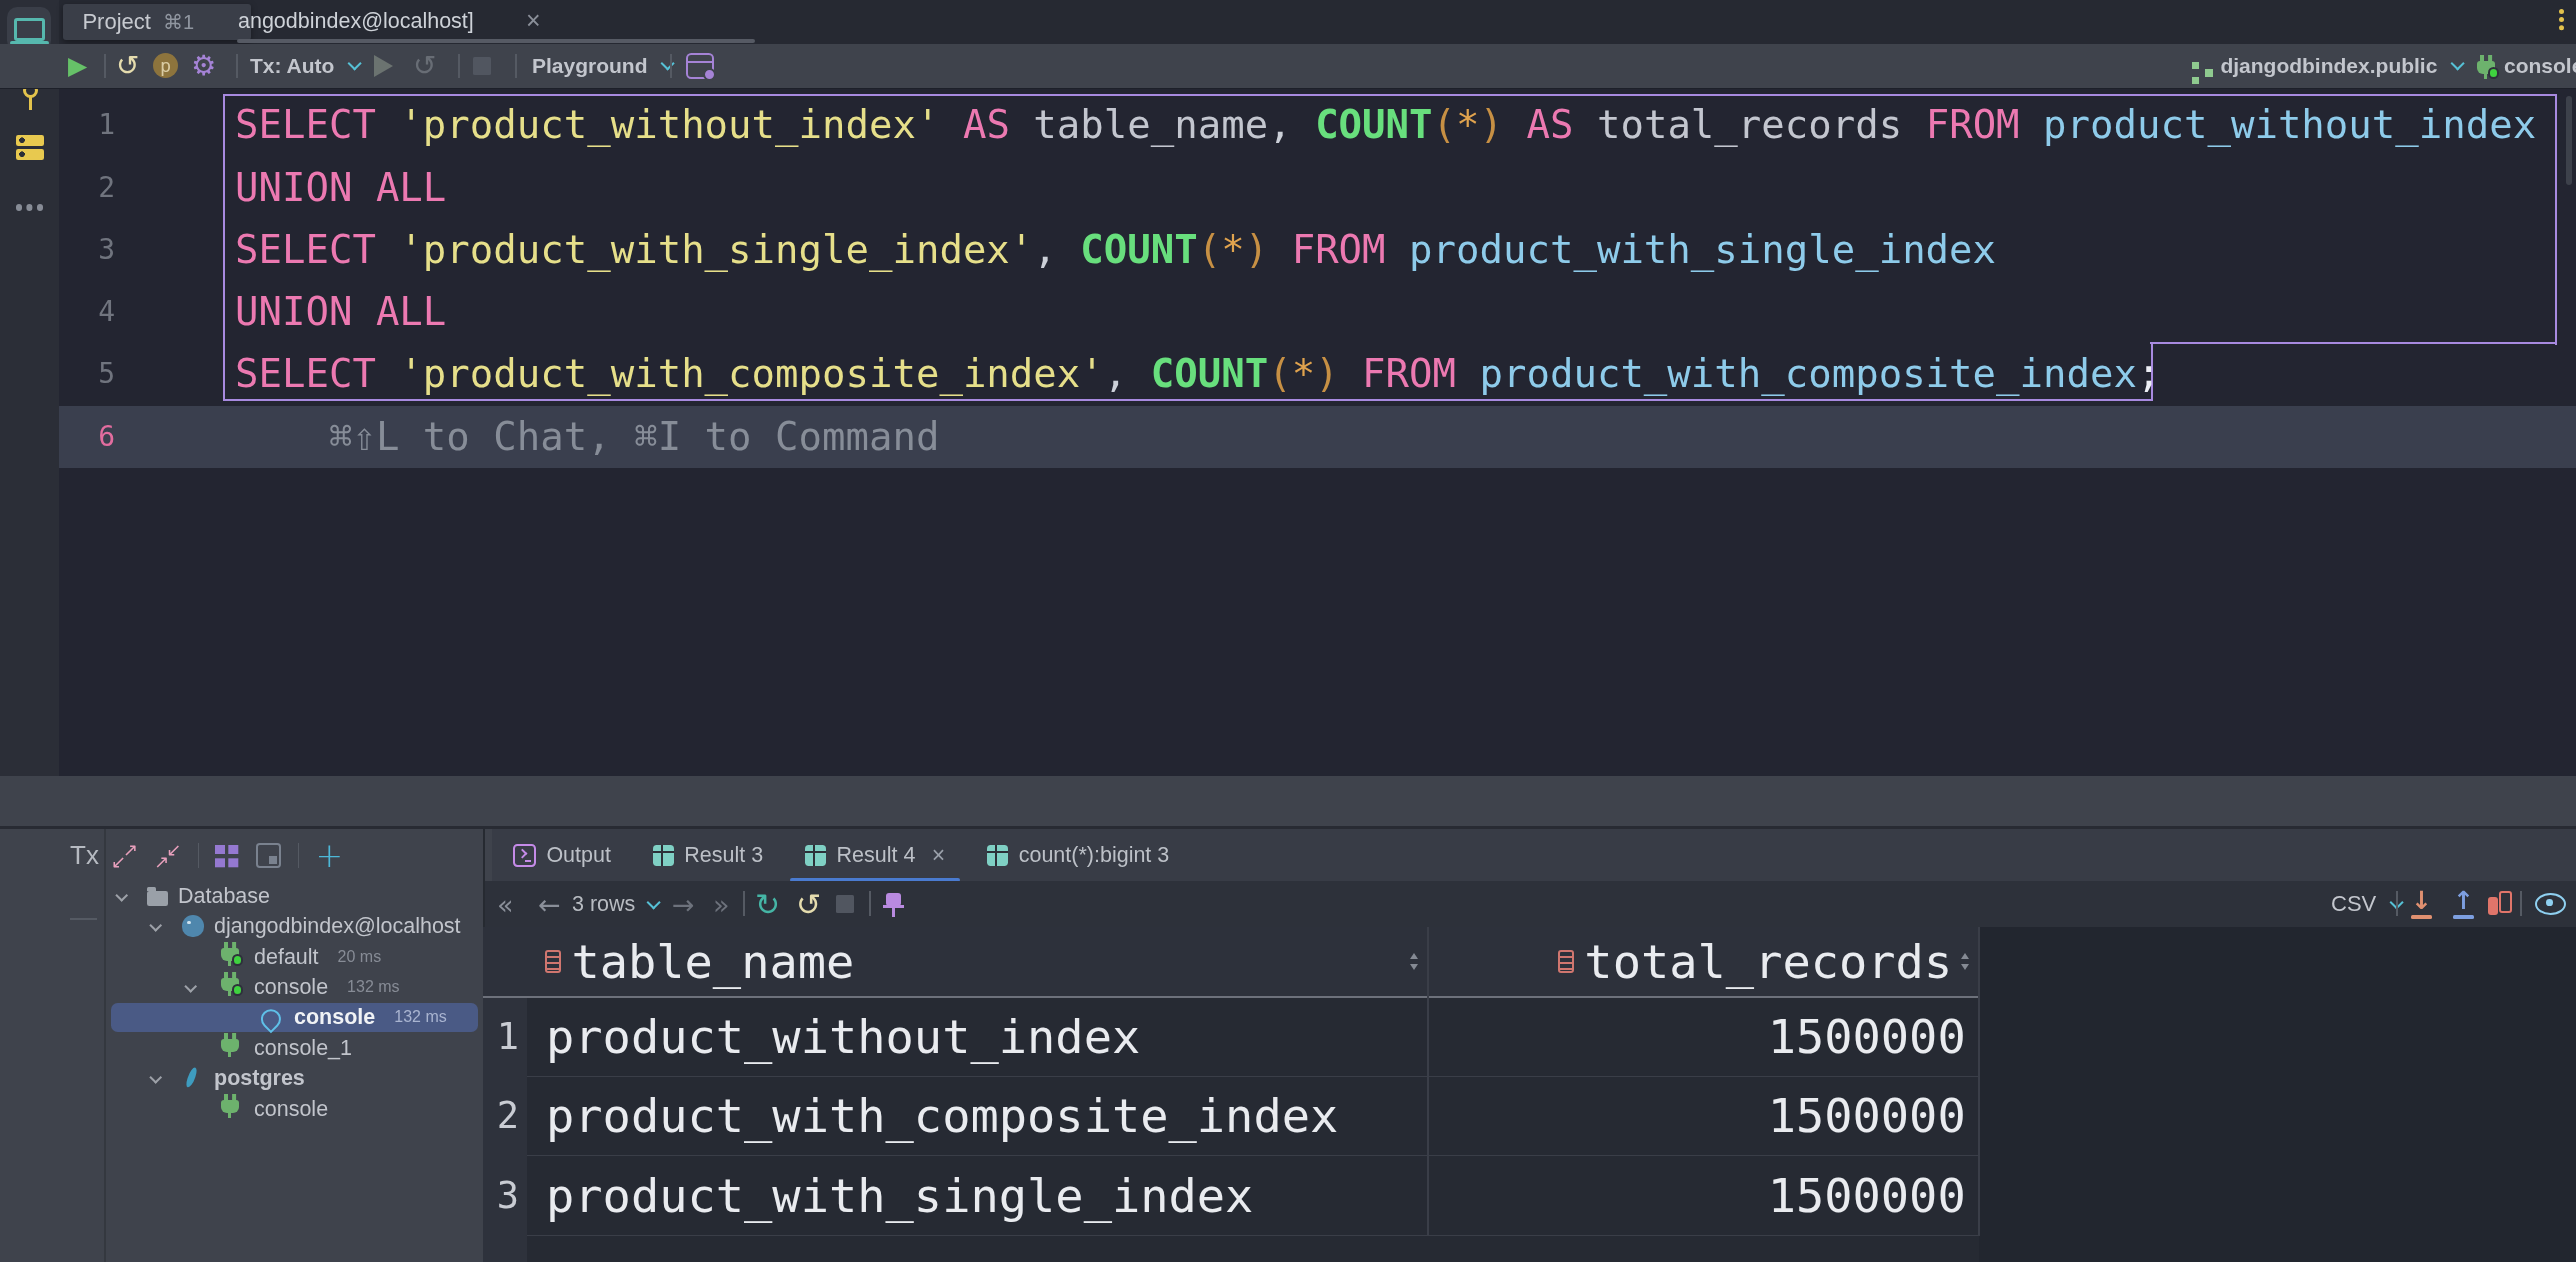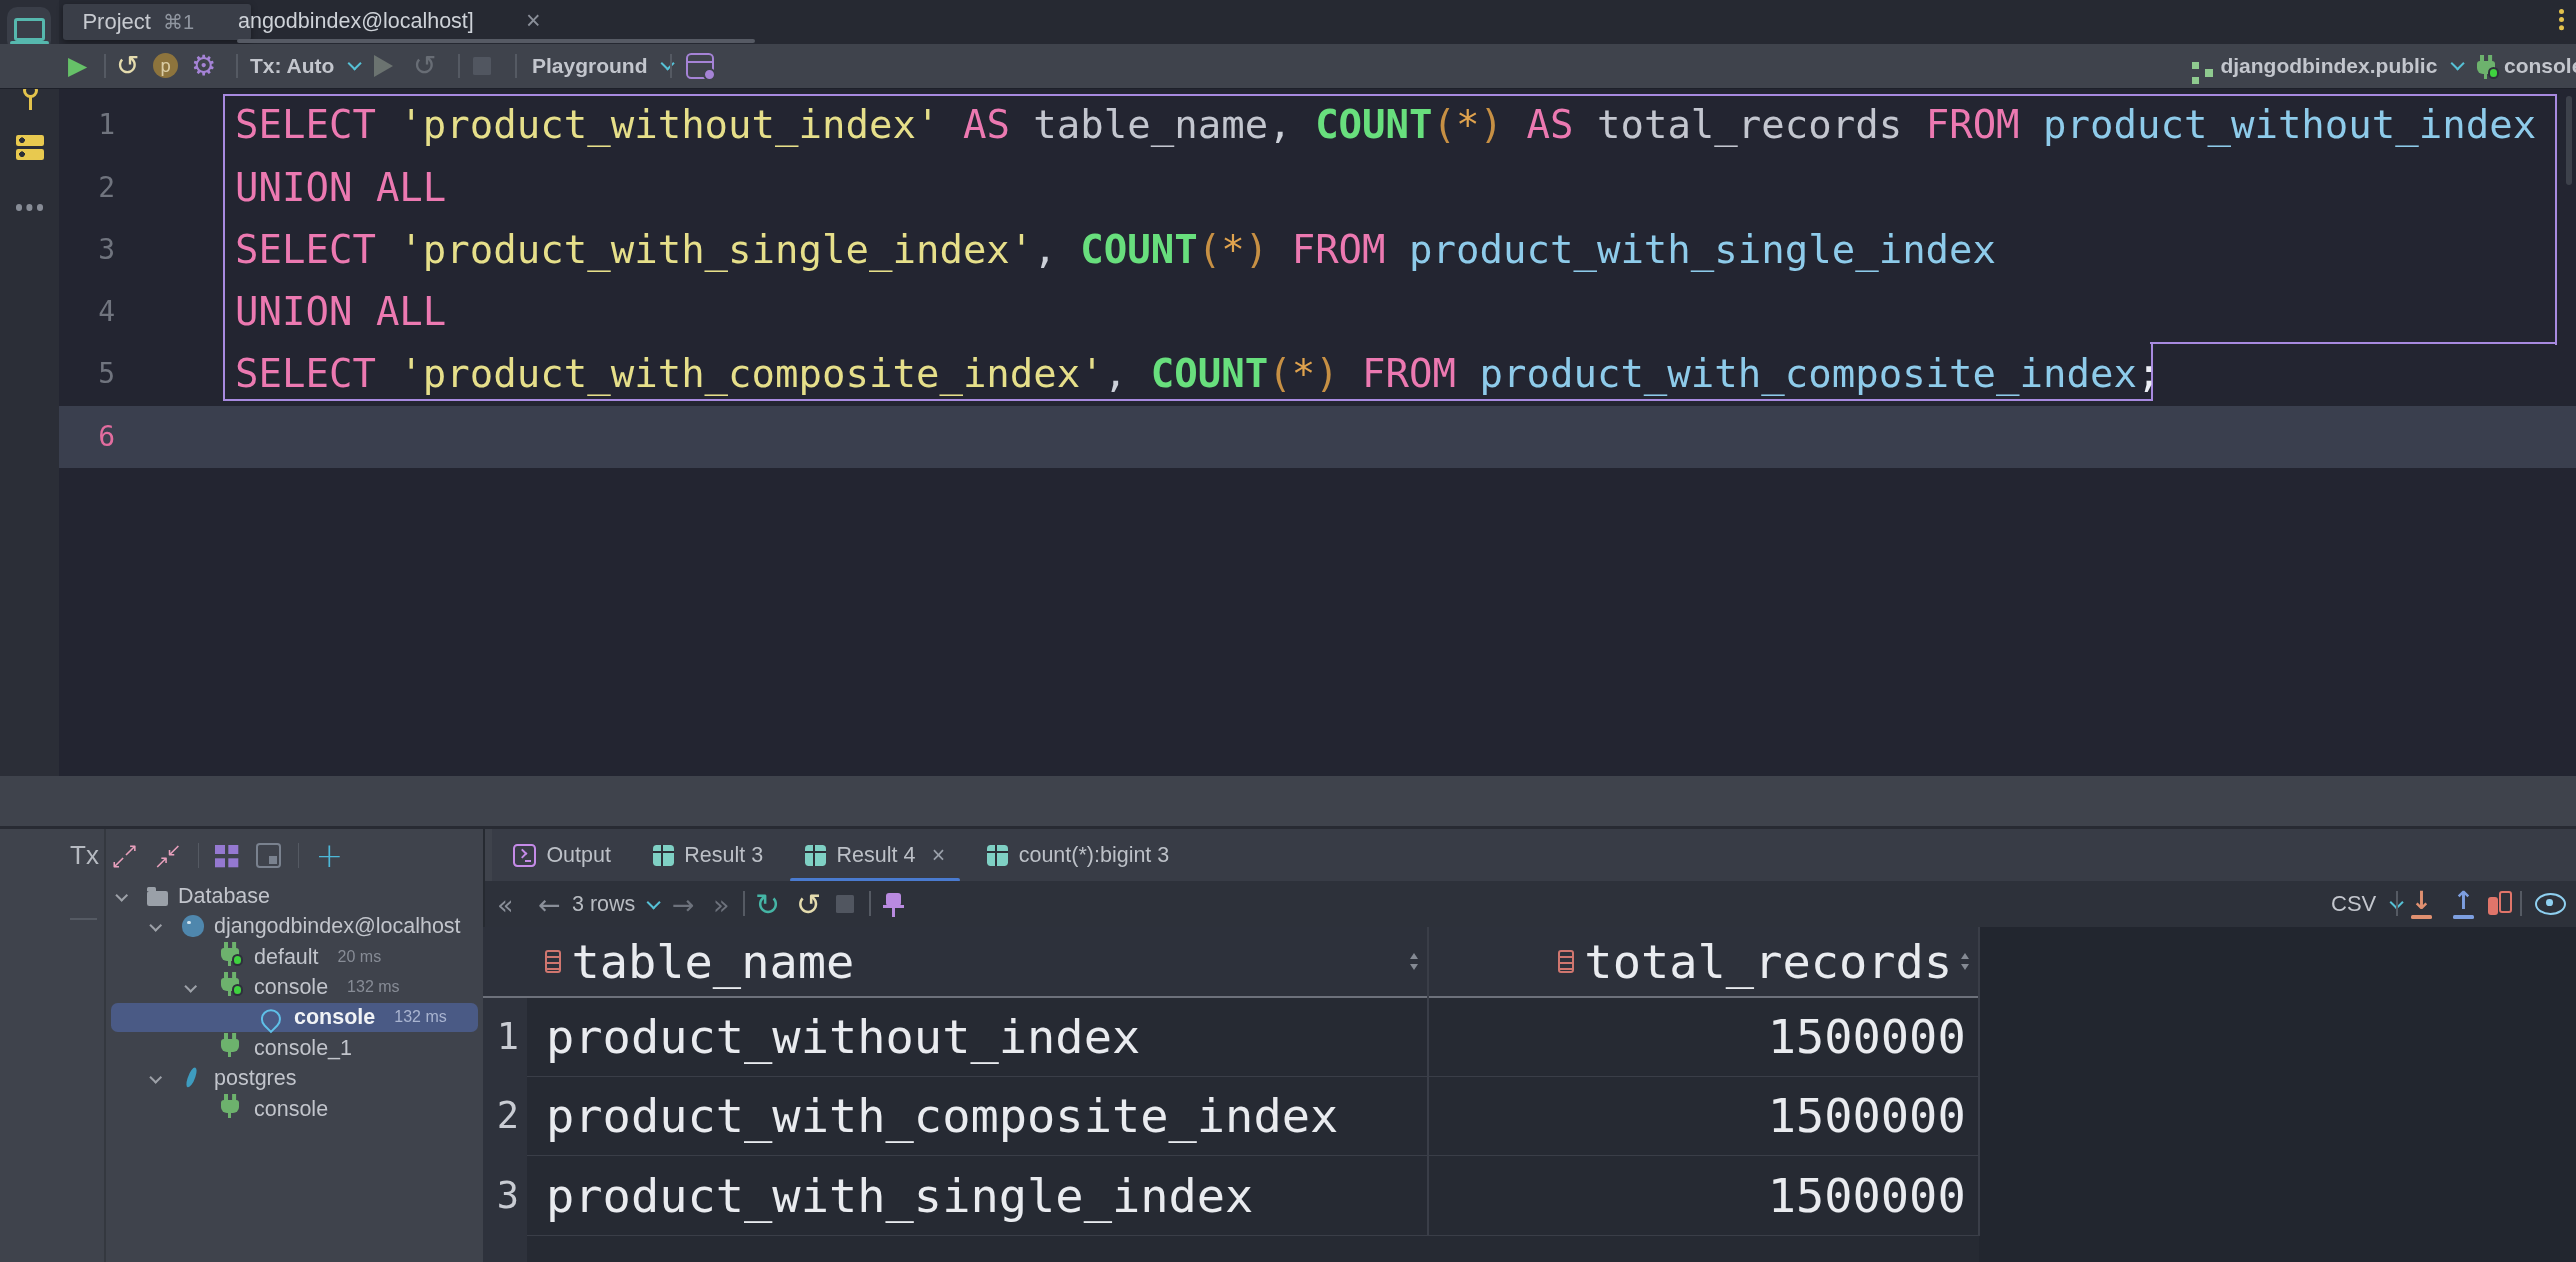--- a/index.html
+++ b/index.html
@@ -246,20 +246,21 @@
       <div class="gut" style="top: 67px;">2</div>
       <div class="code-line" style="top: 67px;"><span class="sg-kw" style="color: rgb(236, 121, 177);">UNION ALL</span></div>
       <div class="gut" style="top: 129px;">3</div>
       <div class="code-line" style="top: 129px;"><span class="sg-kw" style="color: rgb(236, 121, 177);">SELECT </span><span class="sg-str" style="color: rgb(230, 223, 138);">'product_with_single_index'</span><span class="sg-pun" style="color: rgb(204, 208, 216);">, </span><span class="sg-fn" style="color: rgb(104, 223, 125);">COUNT</span><span class="sg-par" style="color: rgb(199, 144, 68);">(</span><span class="sg-star" style="color: rgb(224, 163, 78);">*</span><span class="sg-par" style="color: rgb(199, 144, 68);">)</span><span class="sg-pun" style="color: rgb(204, 208, 216);"> </span><span class="sg-kw" style="color: rgb(236, 121, 177);">FROM </span><span class="sg-tbl" style="color: rgb(142, 203, 234);">product_with_single_index</span></div>
       <div class="gut" style="top: 191px;">4</div>
       <div class="code-line" style="top: 191px;"><span class="sg-kw" style="color: rgb(236, 121, 177);">UNION ALL</span></div>
       <div class="gut" style="top: 253px;">5</div>
       <div class="code-line" style="top: 253px;"><span class="sg-kw" style="color: rgb(236, 121, 177);">SELECT </span><span class="sg-str" style="color: rgb(230, 223, 138);">'product_with_composite_index'</span><span class="sg-pun" style="color: rgb(204, 208, 216);">, </span><span class="sg-fn" style="color: rgb(104, 223, 125);">COUNT</span><span class="sg-par" style="color: rgb(199, 144, 68);">(</span><span class="sg-star" style="color: rgb(224, 163, 78);">*</span><span class="sg-par" style="color: rgb(199, 144, 68);">)</span><span class="sg-pun" style="color: rgb(204, 208, 216);"> </span><span class="sg-kw" style="color: rgb(236, 121, 177);">FROM </span><span class="sg-tbl" style="color: rgb(142, 203, 234);">product_with_composite_index</span><span class="sg-semi" style="color: rgb(236, 238, 244);">;</span></div>
       <div class="caret-band" style="top: 316px;"></div>
       <div class="gut act" style="top: 316px;">6</div>
+      <div class="code-line" style="top: 316px;"><span class="sg-hint" style="color: rgb(135, 141, 152);">    ⌘⇧L to Chat, ⌘I to Command</span></div>
     </div>
 
   <div id="services">
     <div id="svc-hborder"></div>
     <span id="svc-tx">Tx</span>
 
     <div id="lc-div" style="top:142px;position:absolute;left:70px;width:27px;height:1.5px;background:#555a63"></div>
     <div class="lc-icon" style="top:932px;position:absolute"><span class="layout-ic"></span></div>
     <div id="svc-vdiv1"></div>
     <div id="svc-vdiv2"></div>
@@ -324,21 +325,21 @@
         </div>
         <div class="trow" style="top: 152px;">
           <div class="ticon i-plug plug" style="left: 117px;"></div>
           <div class="ttxt" style="left: 150px;">
             <span>console_1</span>
           </div>
         </div>
         <div class="trow" style="top: 182px;">
           <div class="tchev" style="left: 47px;"></div>
           <div class="ticon i-feather" style="left: 78px;"></div>
-          <div class="ttxt" style="left: 110px;">
+          <div class="ttxt" style="left: 110px; font-weight: bold;">
             <span>postgres</span>
           </div>
         </div>
         <div class="trow" style="top: 213px;">
           <div class="ticon i-plug plug" style="left: 117px;"></div>
           <div class="ttxt" style="left: 150px;">
             <span>console</span>
           </div>
         </div>
       </div>

